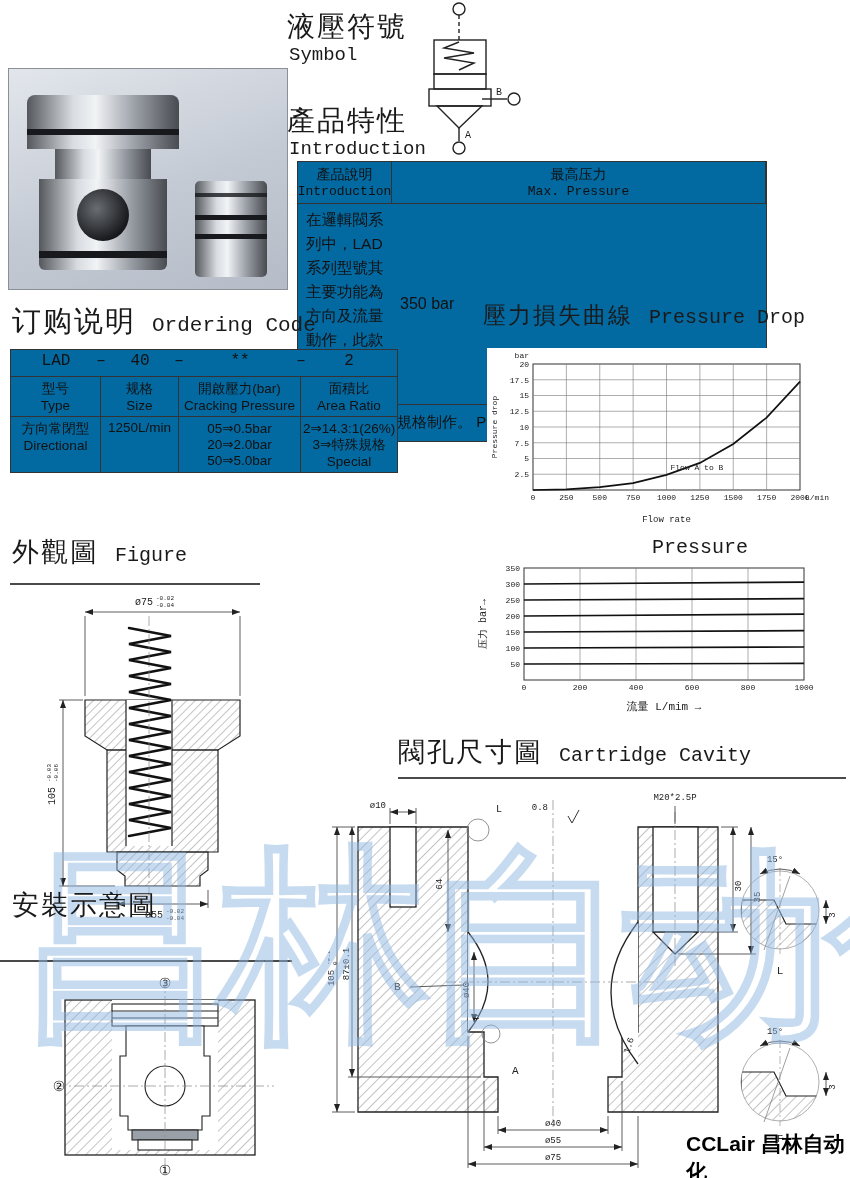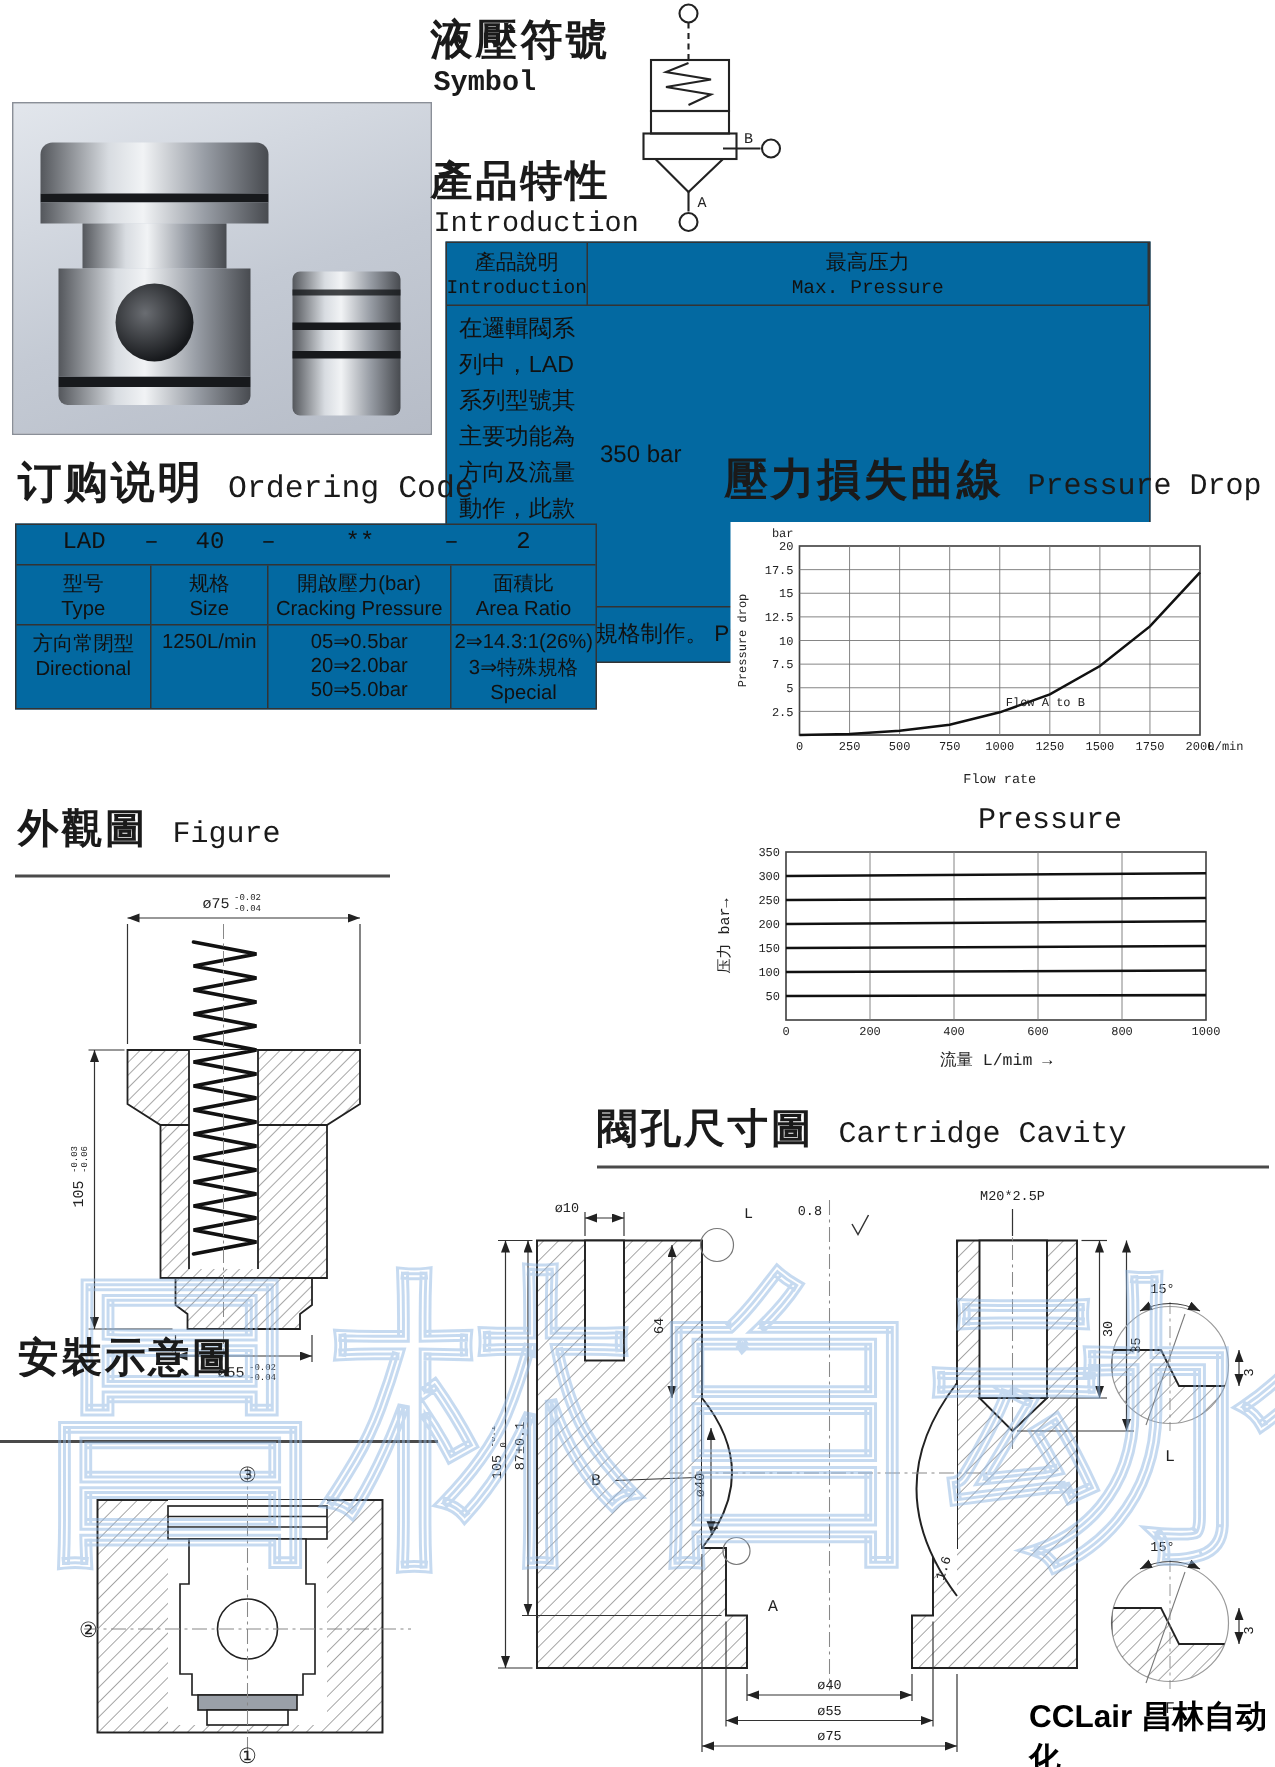--- a/index.html
+++ b/index.html
@@ -1,20 +1,20 @@
 <!DOCTYPE html>
 <html><head>
 <meta charset="utf-8">
 <style>
   html,body{margin:0;padding:0;background:#fff;}
   #page{position:relative;width:850px;height:1178px;background:#fff;overflow:hidden;
         font-family:"Liberation Sans","DejaVu Sans",sans-serif;color:#111;}
   .abs{position:absolute;}
   
-  .h-zh{font-weight:700;color:#1a1a1a;letter-spacing:2px;}
+  .h-zh{font-weight:400;color:#1a1a1a;letter-spacing:2px;}
   .h-en{font-family:"Liberation Mono","DejaVu Sans Mono",monospace;color:#1a1a1a;}
   .head-row{display:flex;align-items:baseline;gap:16px;}
   .rule{position:absolute;height:2px;background:#4a4a4a;}
   
   .photo{left:8px;top:68px;width:278px;height:220px;border:1px solid #8a8f98;
          background:linear-gradient(160deg,#e2e6ec,#c4cad4 55%,#b6bcc7);}
   .metal{background:linear-gradient(90deg,#54575c,#d8dce1 30%,#f1f3f5 45%,#989da5 72%,#484b50);}
   .ring{background:#17191c;}
   .v-big{position:absolute;left:18px;top:26px;width:152px;height:182px;}
   .v-small{position:absolute;left:186px;top:112px;width:72px;height:96px;border-radius:5px;}
@@ -64,21 +64,21 @@
       <div class="metal" style="width:128px;height:12px;margin:0 auto;border-radius:0 0 6px 6px;"></div>
     </div>
     <div class="v-small metal">
       <div class="ring" style="height:4px;margin-top:12px;opacity:.8;"></div>
       <div class="ring" style="height:5px;margin-top:18px;"></div>
       <div class="ring" style="height:5px;margin-top:14px;"></div>
     </div>
   </div>
 
   <div class="abs h-zh" style="left:287px;top:8px;font-size:28px;">液壓符號</div>
-  <div class="abs h-en" style="left:289px;top:44px;font-size:19px;font-weight:bold;">Symbol</div>
+  <div class="abs h-en" style="left:289px;top:44px;font-size:19px;">Symbol</div>
 
   <svg class="abs" style="left:392px;top:0;" width="140" height="162" viewBox="0 0 140 162">
     <g stroke="#222" stroke-width="1.4" fill="none">
       <circle cx="67" cy="9" r="6"></circle>
       <line x1="67" y1="15" x2="67" y2="40" stroke-dasharray="4,3"></line>
       <rect x="42" y="40" width="52" height="34"></rect>
       <path d="M67,42 L52,48 L82,53 L52,58 L82,63 L67,70"></path>
       <rect x="42" y="74" width="52" height="15"></rect>
       <rect x="37" y="89" width="62" height="17"></rect>
       <path d="M45,106 H90 L67,128 Z"></path>
@@ -155,21 +155,21 @@
         </div>
       <div class="ord-cell last-row">
         <span class="en">2⇒14.3:1(26%)</span>
         <span>3⇒特殊規格</span>
         <span class="en">Special</span>
         </div>
     </div>
   </div>
 
   <div class="abs head-row" style="left:483px;top:300px;">
-    <span class="h-zh" style="font-size:29px;">壓力損失曲線</span>
+    <span class="h-zh" style="font-size:23px;">壓力損失曲線</span>
     <span class="h-en" style="font-size:20px;">Pressure Drop</span>
   </div>
   <svg id="pdChart" class="abs chart" style="left:487px;top:348px;" width="345" height="178" viewBox="0 0 345 178">
       <rect x="46" y="16" width="267" height="126" fill="none" stroke="#444" stroke-width="1.1"></rect>
       <text x="46" y="152" text-anchor="middle" font-size="8">0</text>
       <line x1="79.375" y1="16" x2="79.375" y2="142" stroke="#777" stroke-width="0.6"></line>
       <text x="79.375" y="152" text-anchor="middle" font-size="8">250</text>
       <line x1="112.75" y1="16" x2="112.75" y2="142" stroke="#777" stroke-width="0.6"></line>
       <text x="112.75" y="152" text-anchor="middle" font-size="8">500</text>
       <line x1="146.125" y1="16" x2="146.125" y2="142" stroke="#777" stroke-width="0.6"></line>

